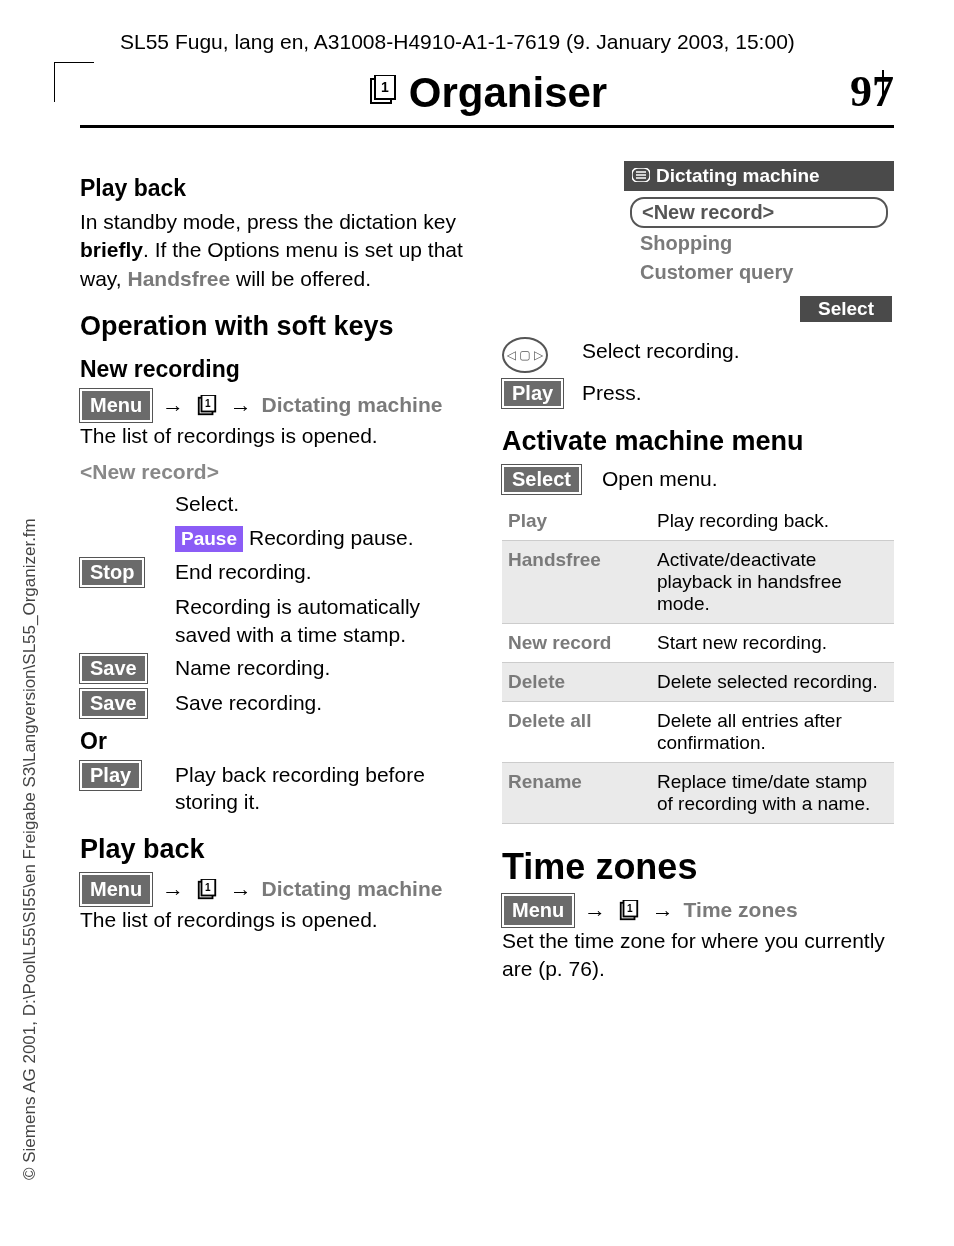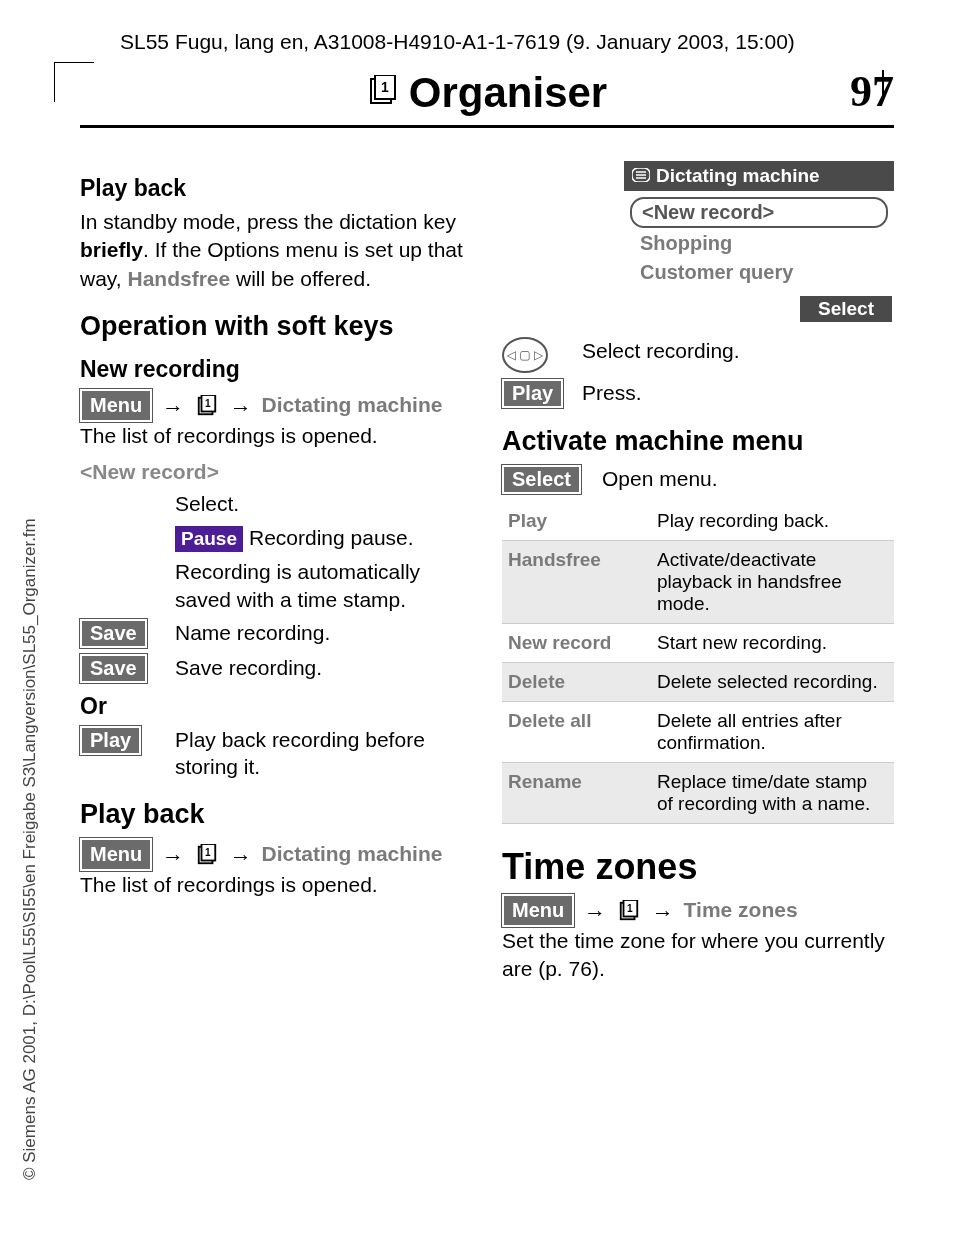--- a/index.html
+++ b/index.html
@@ -32,21 +32,21 @@
   .screen-item.sel { border: 2px solid #555; border-radius: 14px; color: #555; }
   .screen-soft { display: flex; justify-content: flex-end; padding: 4px 2px 0 2px; }
   .softkey { background: #4a4a4a; color: #fff; font-weight: bold; padding: 2px 18px; font-size: 19px; }
   .navkey { width: 46px; height: 36px; border: 2px solid #555; border-radius: 50%; display: inline-flex; align-items: center; justify-content: center; font-size: 12px; color: #555; }
   .menu-table { width: 100%; border-collapse: collapse; margin-top: 8px; }
   .menu-table td { padding: 8px 6px; font-size: 19px; vertical-align: top; border-bottom: 1px solid #ccc; }
   .menu-table tr:nth-child(even) td { background: #eaeaea; }
   .menu-table td:first-child { color: #7a7a7a; font-weight: bold; width: 38%; }
   .copyright { position: absolute; left: 20px; top: 350px; transform: rotate(-90deg); transform-origin: left top; font-size: 17px; color: #444; white-space: nowrap; }
   .small-icon { width: 26px; height: 26px; display: inline-flex; align-items: center; justify-content: center; vertical-align: middle; }
-  .pause-inline { display: inline-block; background: #4c1d95; color: #fff; font-weight: bold; padding: 1px 6px; font-size: 19px; margin-right: 6px; }
+  .pause-inline { display: inline-block; background: #8b5cf6; color: #fff; font-weight: bold; padding: 1px 6px; font-size: 19px; margin-right: 6px; }
 </style>
 </head>
 <body>
 
 <div class="crop-mark-tl"></div>
 <div class="crop-mark-tr"></div>
 
 <div class="copyright" style="top:1180px;">© Siemens AG 2001, D:\Pool\L55\SI55\en Freigabe S3\Langversion\SL55_Organizer.fm</div>
 
 <div class="page">
@@ -94,20 +94,24 @@
       <div class="row">
           <span class="lab"></span>
           <span class="desc">Select.</span>
         </div>
 
       <div class="row">
         <span class="lab"></span>
         <span class="desc"><span class="pause-inline">Pause</span><span>Recording pause.</span></span>
       </div>
       <div class="row">
+        <span class="lab"><span class="key">Stop</span></span>
+        <span class="desc">End recording.</span>
+      </div>
+      <div class="row">
         <span class="lab"></span>
         <span class="desc">Recording is automatically saved with a time stamp.</span>
       </div>
       <div class="row">
         <span class="lab"><span class="key">Save</span></span>
         <span class="desc">Name recording.</span>
       </div>
       <div class="row">
         <span class="lab"><span class="key">Save</span></span>
         <span class="desc">Save recording.</span>

